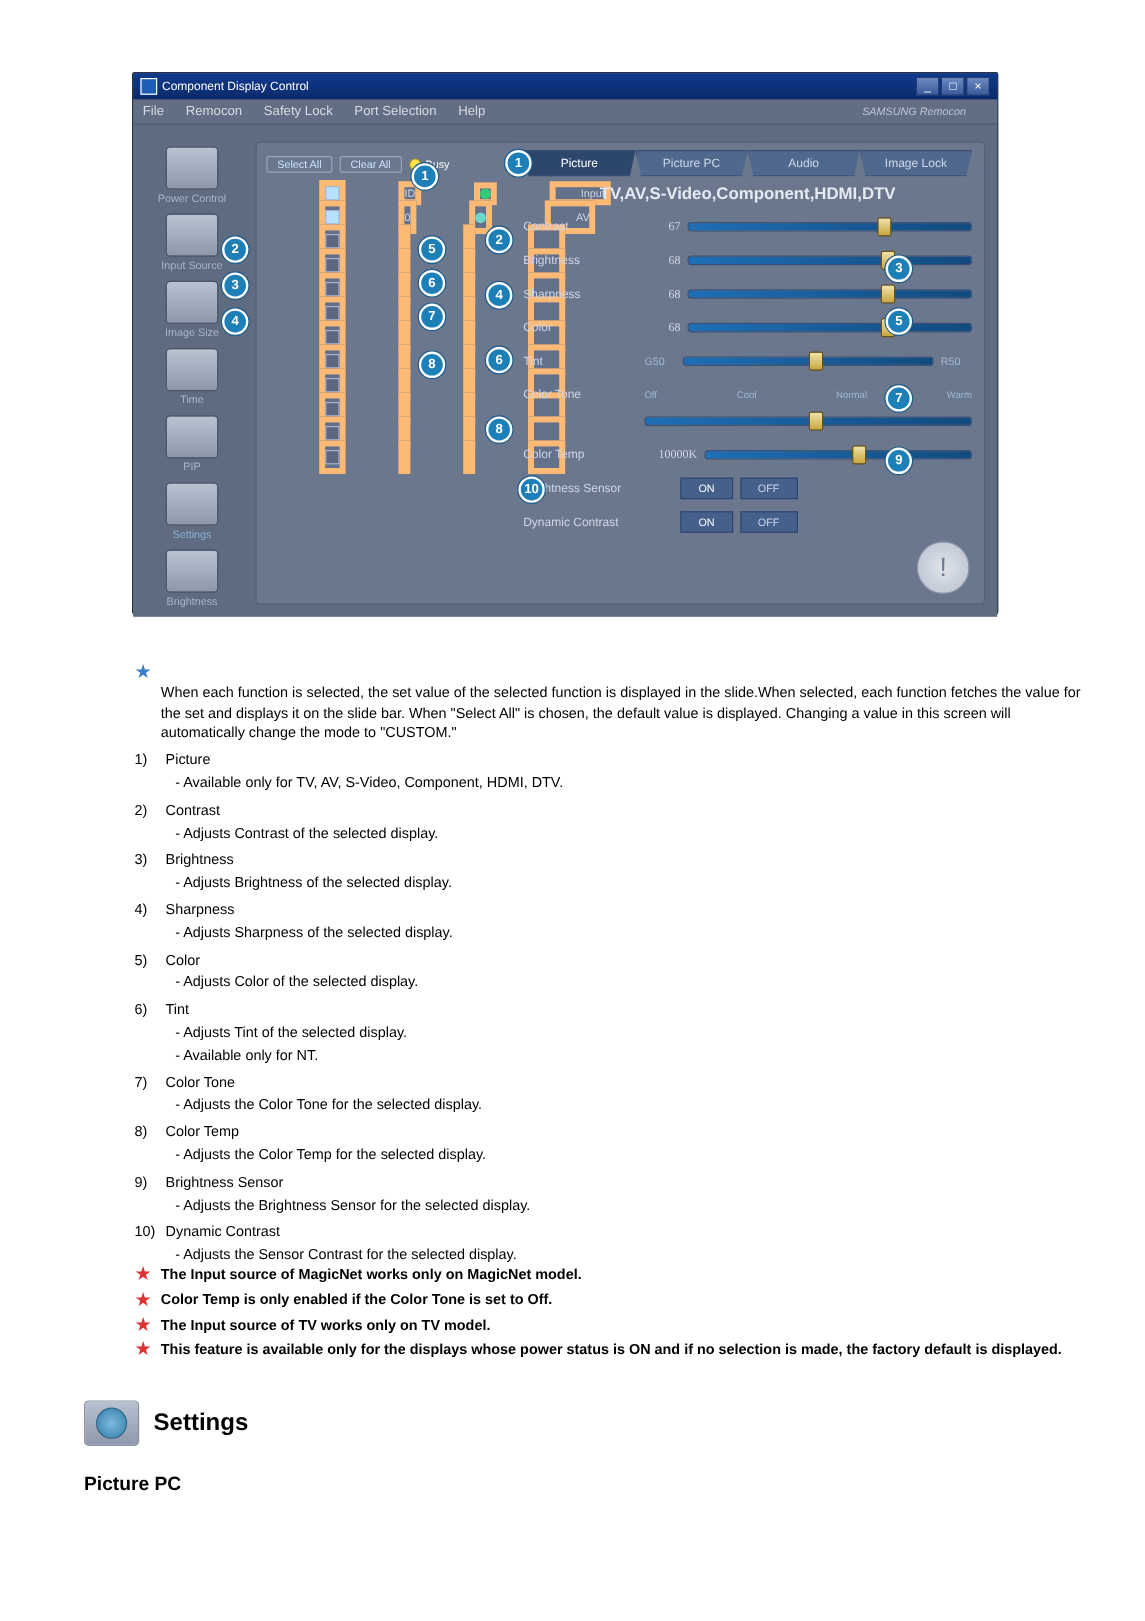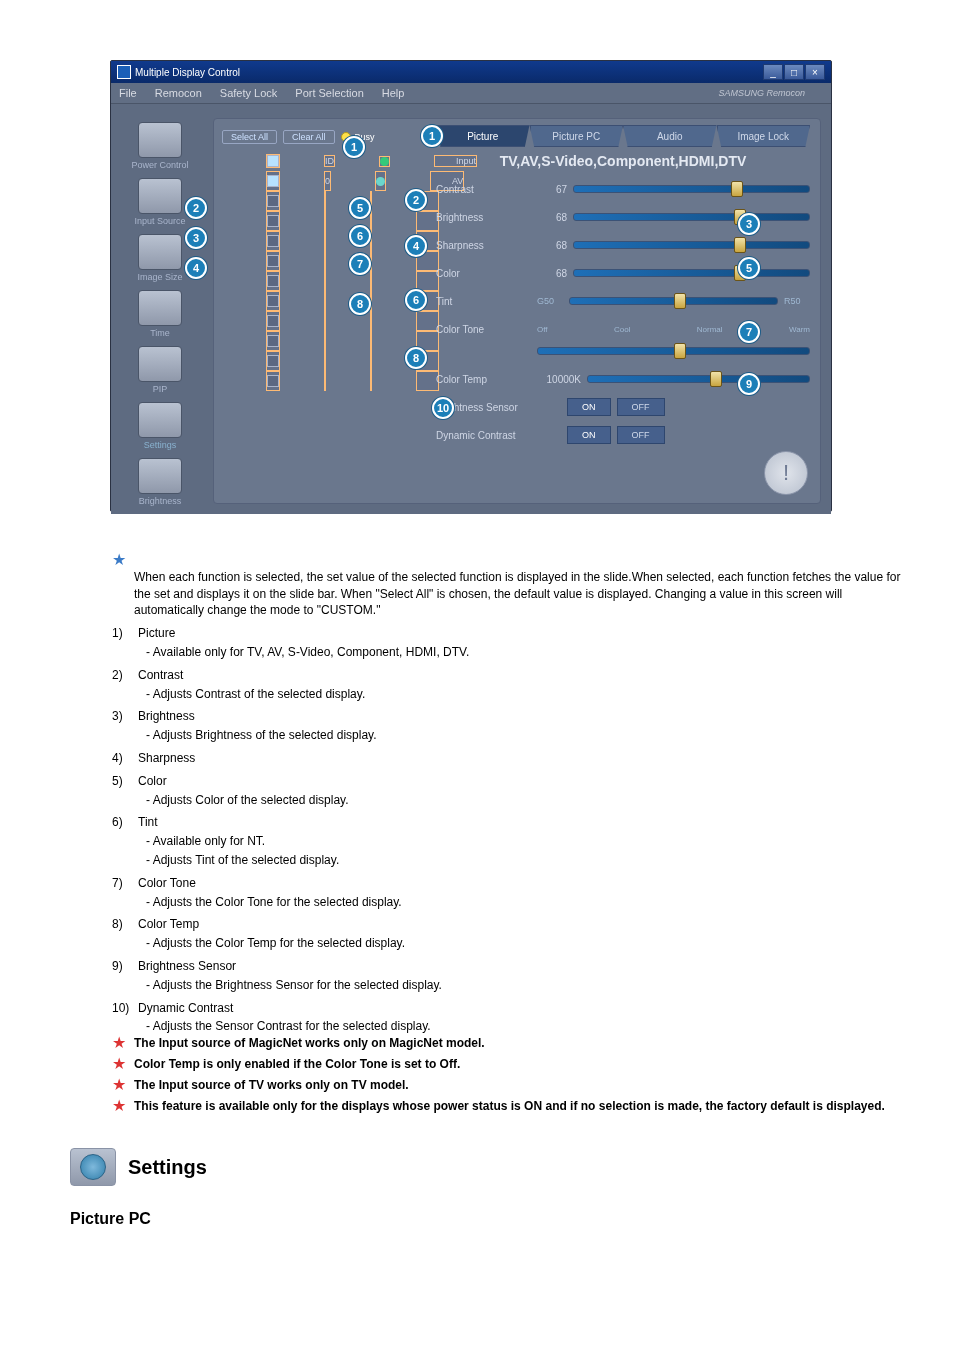--- a/index.html
+++ b/index.html
@@ -101,21 +101,21 @@
   }
   .grp {
     border:1px solid #98a6c3; padding:1px 8px; font-size:9px; color:#cde1ff;
     border-radius:2px;
   }
   .busy { display:flex; align-items:center; gap:4px; color:#fff; font-size:9px;}
   .busy-dot{ width:8px;height:8px;border-radius:50%;background:#ffe14a;border:1px solid #b59b1b;}
   .grid-head, .grid-row {
     display:flex; height:20px; align-items:center; font-size:9px;
   }
-  .gc { border:1px solid #fdba74; display:flex; align-items:center; justify-content:center; background:#64718a;margin-left:44px;}
+  .gc { border:5px solid #fdba74; display:flex; align-items:center; justify-content:center; background:#64718a;margin-left:44px;}
   .gc.c1{width:22px;}
   .gc.c2{width:22px;}
   .gc.c3{width:22px;}
   .gc.c4{flex:1;padding-left:21px;}
   .grid-head .gc{color:#cfd6e5;}
   .grid-head .gc.c4{justify-content:center;}
   .grid-row .gc{color:#cfd6e5; height:18px;}
   .chk{width:10px;height:10px;border:1px solid #aab4ca;background:#5b6882;}
   .chk.on{background:#b7e2ff;}
   .dot{width:9px;height:9px;border-radius:50%;}
@@ -130,21 +130,21 @@
   .tab{ flex:1; background:#50688d; border:1px solid #3c4f73; color:#cfd8e9;
     font-size:10px; display:flex;align-items:center;justify-content:center;
     clip-path: polygon(0 0,100% 0,95% 100%,5% 100%);
   }
   .tab.active{ background:#2c466e; color:#fff; }
   .subhdr{ text-align:center; color:#e4e9f2; font-size:14px; font-weight:bold;
     padding:4px 0 8px; }
   .srow{ display:flex; align-items:center; height:24px; gap:6px; margin-bottom:4px;
     color:#cfd6e5; font-size:10px;}
   .srow .lbl{width:95px;}
-  .srow .val{width:30px; text-align:right;}
+  .srow .val{width:30px; text-align:right;font-family:Liberation Serif, serif;}
   .srow .lim{width:26px; font-size:9px; color:#9fb8d2;}
   .slider{ flex:1; height:6px; background:linear-gradient(to right,#1e6fb7,#124a7e); border:1px solid #3b5276; border-radius:3px; position:relative;}
   .thumb{ position:absolute; top:-5px; width:10px; height:14px;
     background:linear-gradient(#f1e3aa,#c9a53f); border:1px solid #6b5418; border-radius:2px;}
   .btn-sm{ padding:3px 14px; background:#46608c; border:1px solid #2e466e;
     color:#cfd8e9; font-size:9px;}
   .btn-sm.on{color:#fff;}
   .tone-lbls{display:flex; flex:1; justify-content:space-between; gap:0; font-size:8px; color:#9fb8d2;}
   .bot-icon{ position:absolute; right:12px; bottom:8px; width:42px; height:42px;
     border-radius:50%; background:radial-gradient(#e0e4eb,#b7bfcd);
@@ -180,21 +180,21 @@
   }
   .settings-hdr h2{ font-family:Verdana,Arial; font-size:20px; font-weight:bold; margin:0;}
   .sub-hdr{ font-family:Verdana,Arial; font-size:16px; font-weight:bold; margin:0 0 10px;}
 </style>
 </head>
 <body>
 
 <div class="app-window">
   <div class="titlebar">
     <span class="win-ico"></span>
-    <span>Multiple Display Control</span>
+    <span>Component Display Control</span>
     <span class="spacer"></span>
     <div class="win-btns">
       <span class="wb">_</span>
       <span class="wb">□</span>
       <span class="wb">×</span>
     </div>
   </div>
   <div class="menubar">
     <span>File</span>
     <span>Remocon</span>
@@ -478,35 +478,36 @@
         <div class="num">3)</div>
         <div class="body">
           <div>Brightness</div>
           <div class="sub">- Adjusts Brightness of the selected display.</div>
         </div>
       </div>
       <div class="ol-row">
         <div class="num">4)</div>
         <div class="body">
           <div>Sharpness</div>
+          <div class="sub">- Adjusts Sharpness of the selected display.</div>
         </div>
       </div>
       <div class="ol-row">
         <div class="num">5)</div>
         <div class="body">
           <div>Color</div>
           <div class="sub">- Adjusts Color of the selected display.</div>
         </div>
       </div>
       <div class="ol-row">
         <div class="num">6)</div>
         <div class="body">
           <div>Tint</div>
+          <div class="sub">- Adjusts Tint of the selected display.</div>
           <div class="sub">- Available  only for NT.</div>
-          <div class="sub">- Adjusts Tint of the selected display.</div>
         </div>
       </div>
       <div class="ol-row">
         <div class="num">7)</div>
         <div class="body">
           <div>Color Tone</div>
           <div class="sub">- Adjusts the Color Tone for the selected display.</div>
         </div>
       </div>
       <div class="ol-row">

